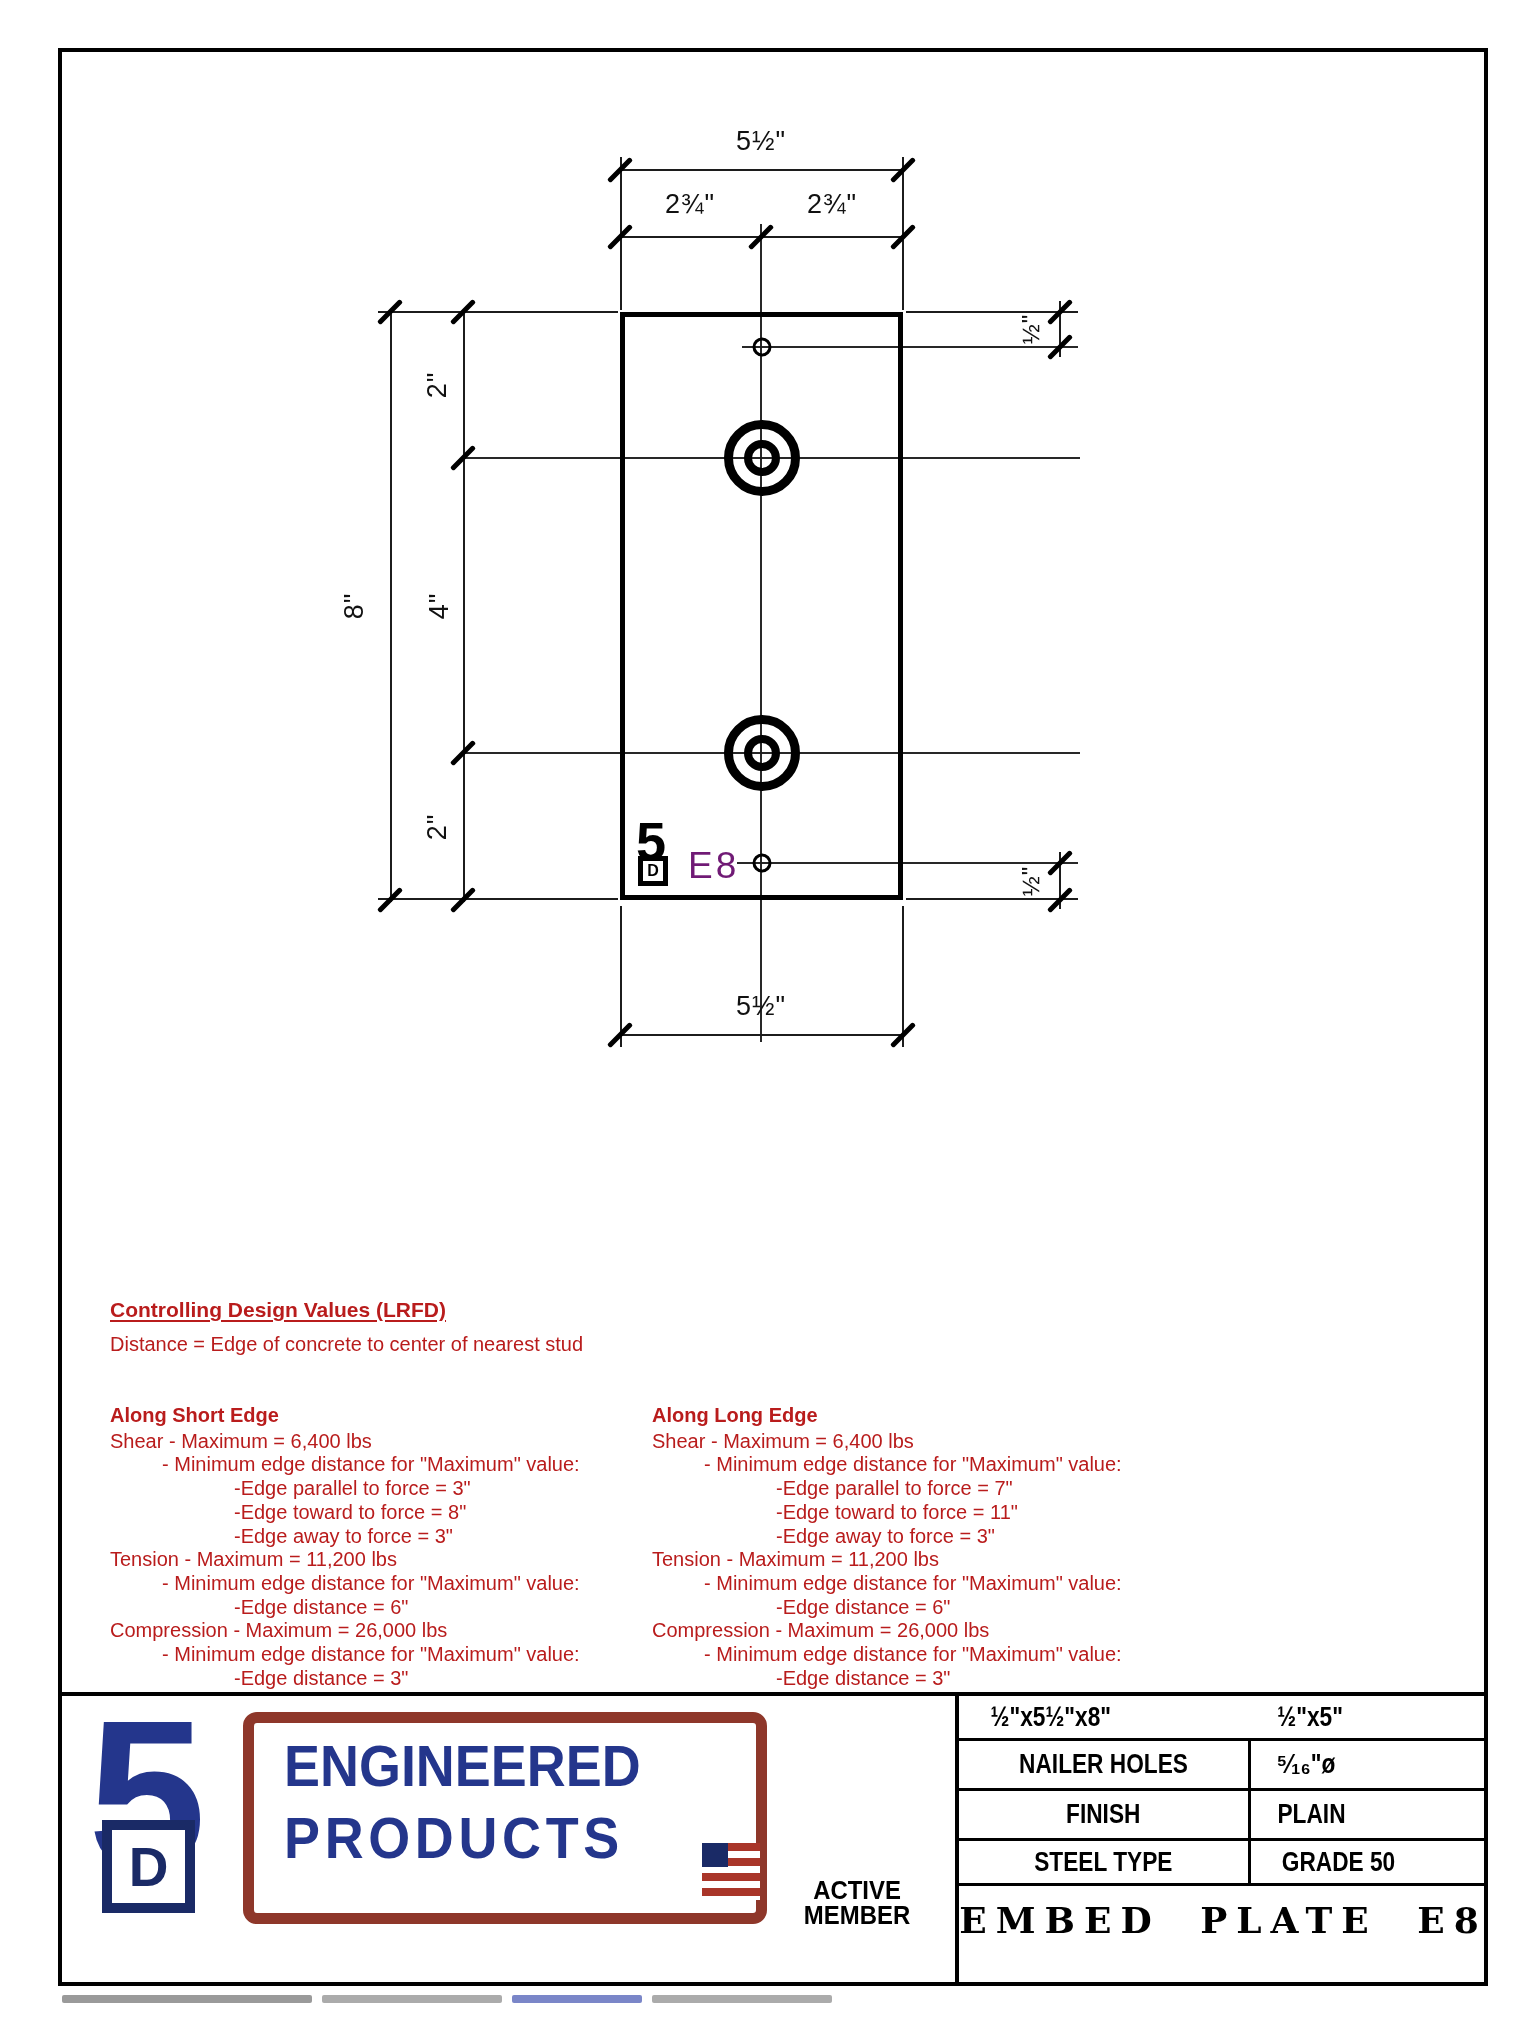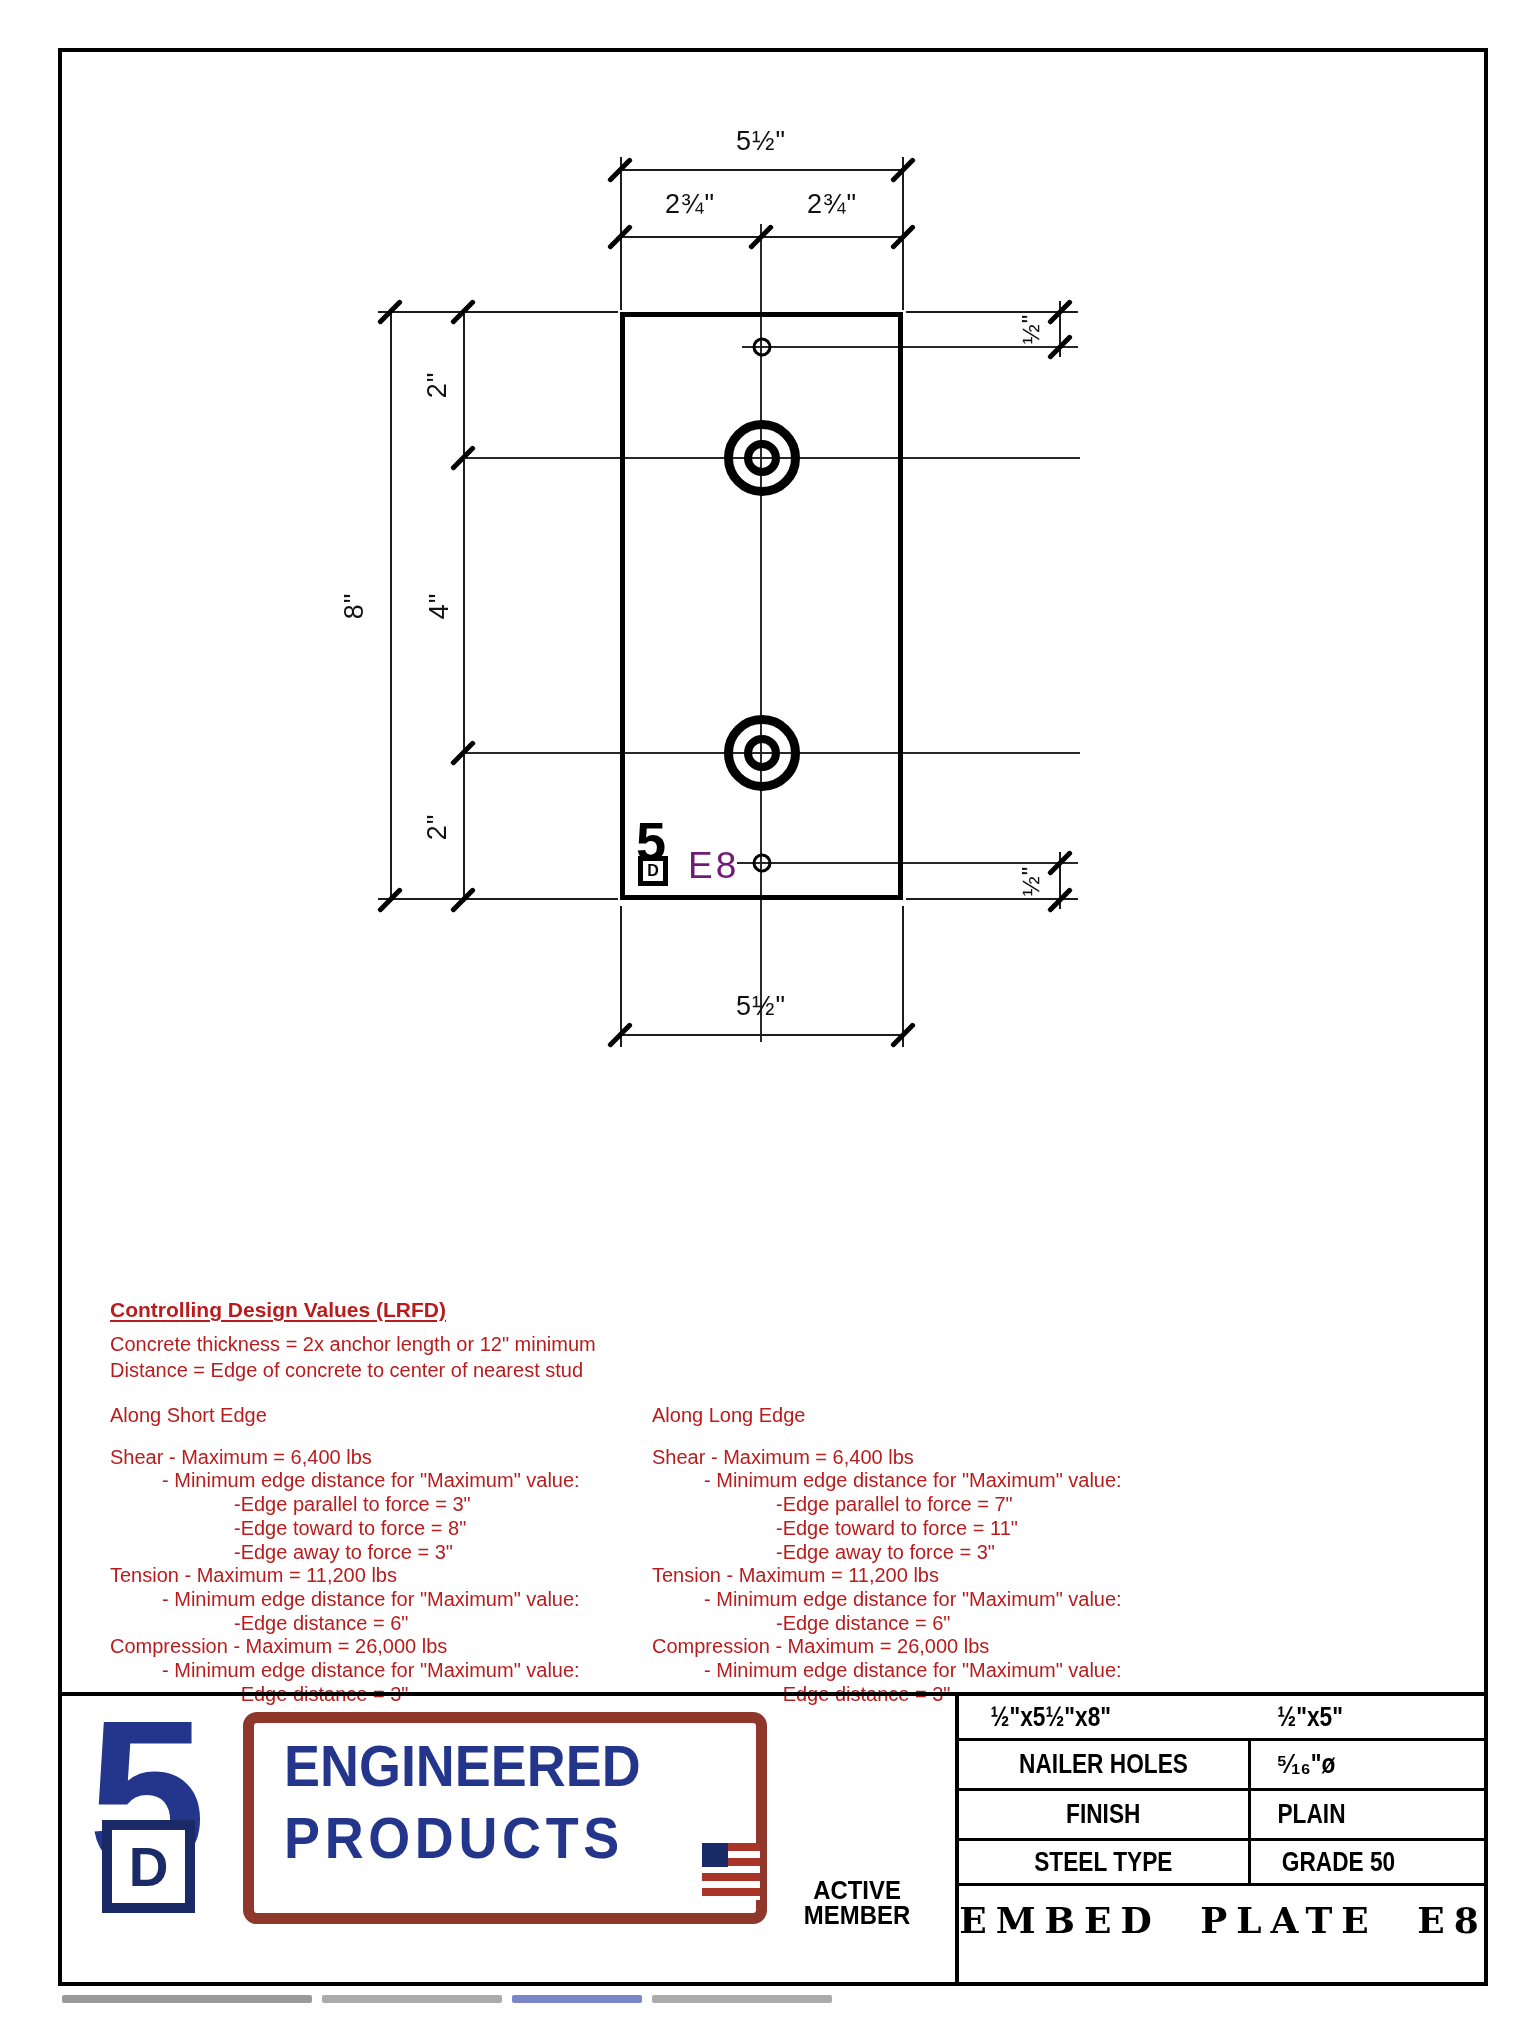--- a/index.html
+++ b/index.html
@@ -20,21 +20,21 @@
         transform:translate(-50%,-50%);box-sizing:border-box;display:flex;align-items:center;justify-content:center;}
   .stud-inner{width:36px;height:36px;border:8px solid #000;border-radius:50%;box-sizing:border-box;}
   .nailer{position:absolute;width:19px;height:19px;border:3px solid #000;border-radius:50%;
           transform:translate(-50%,-50%);box-sizing:border-box;}
   .dimlabel{position:absolute;font-size:27px;color:#111;white-space:nowrap;
             transform:translate(-50%,-50%);letter-spacing:1px;}
   .dimlabel.rot{transform:translate(-50%,-50%) rotate(-90deg);}
   
   .notes-block{position:absolute;font-size:20px;line-height:23.7px;white-space:nowrap;color:#b91c1c;}
   .notes-title{font-size:21px;font-weight:bold;text-decoration:underline;text-underline-offset:3px;margin-bottom:9px;}
-  .notes-head{font-weight:normal;margin-bottom:18px;}
+  .notes-head{font-weight:bold;margin-bottom:2px;}
   .ind0{padding-left:0;}
   .ind1{padding-left:52px;}
   .ind2{padding-left:124px;}
   
   .brand-five{position:absolute;font-weight:700;color:#24368c;line-height:.78;}
   .brand-dbox{position:absolute;background:#fff;border:10px solid #1a2a66;box-sizing:border-box;
               display:flex;align-items:center;justify-content:center;font-weight:900;color:#1a2a66;}
   .brand-redbox{position:absolute;border:11px solid #8e372a;border-radius:14px;box-sizing:border-box;background:#fff;}
   .brand-word{position:absolute;font-weight:800;color:#24368c;transform:scaleX(.93);transform-origin:left center;
               white-space:nowrap;}
@@ -139,21 +139,20 @@
   <div class="dimlabel rot" style="left:1031px;top:329px;font-size:24px;">½"</div>
   <div class="dimlabel rot" style="left:1031px;top:881px;font-size:24px;">½"</div>
   <div class="dimlabel" style="left:761px;top:1006px;">5½"</div>
 
   <div class="mini-five" style="left:636px;top:820px;font-size:54px;">5</div>
   <div class="mini-dbox" style="left:638px;top:856px;width:30px;height:30px;font-size:16px;">D</div>
   <div class="plate-tag" style="left:688px;top:845px;">E8</div>
 
   <div class="notes-block" style="left:110px;top:1298px;">
     <div class="notes-title">Controlling Design Values (LRFD)</div>
-    <div style="line-height:26px;">Concrete thickness = 2x anchor length or 12" minimum</div>
     <div style="line-height:26px;">Distance = Edge of concrete to center of nearest stud</div>
   </div>
 
   <div class="notes-block" style="left:110px;top:1404px;">
     <div class="notes-head">Along Short Edge</div>
     <div class="ind0">Shear - Maximum = 6,400 lbs</div>
     <div class="ind1">- Minimum edge distance for "Maximum" value:</div>
     <div class="ind2">-Edge parallel to force = 3"</div>
     <div class="ind2">-Edge toward to force = 8"</div>
     <div class="ind2">-Edge away to force = 3"</div>

